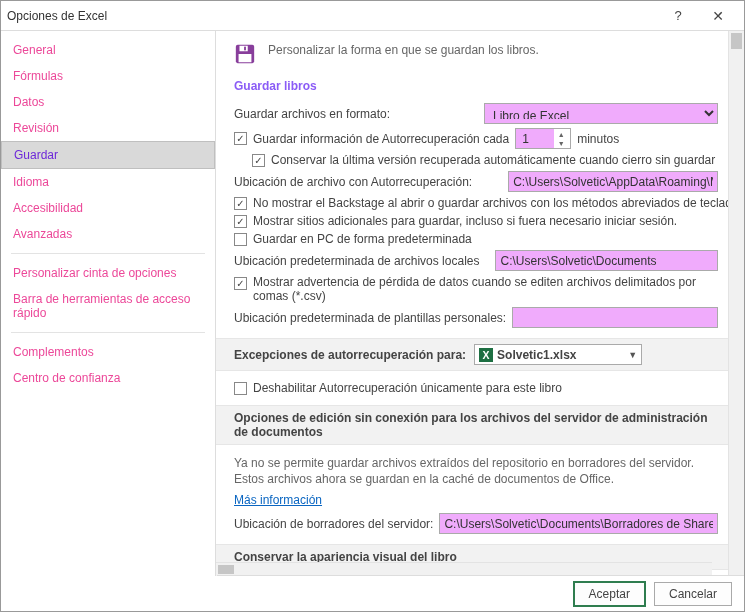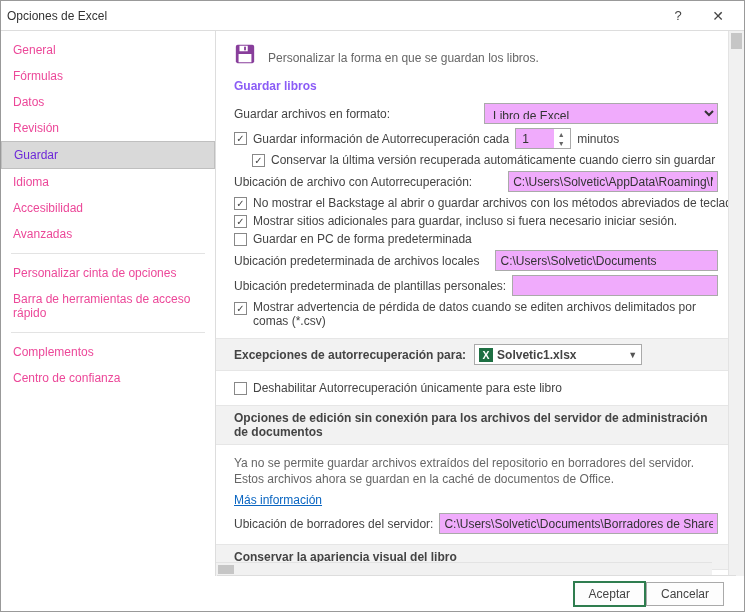--- a/index.html
+++ b/index.html
@@ -11,42 +11,42 @@
 .main{display:flex;height:545px}
 .sidebar{width:215px;border-right:1px solid #ddd;padding-top:6px;background:#fff}
 .side-item{padding:6px 12px;color:#444;cursor:pointer}
 .side-item.dim{color:#ec4899}
 .side-item.sel{background:#d9d9d9;border:1px solid #bfbfbf;color:#6d28d9}
 .side-sep{border-top:1px solid #e3e3e3;margin:6px 10px}
 .content{flex:1;position:relative;overflow:hidden}
 .scroll{position:absolute;right:0;top:0;bottom:0;width:16px;background:#f1f1f1;border-left:1px solid #e3e3e3}
 .scroll .thumb{position:absolute;left:2px;right:2px;top:2px;height:16px;background:#c6c6c6}
 .pane{position:absolute;left:0;right:16px;top:0;bottom:0;overflow:hidden;padding:8px 10px 0 18px}
-.hdr{display:flex;align-items:flex-end;gap:12px;margin:4px 0 14px}
+.hdr{display:flex;align-items:flex-start;gap:12px;margin:4px 0 14px}
 .save-icon{width:22px;height:22px}
 .hdr .txt{color:#666}
 .section{color:#8b5cf6;font-weight:700;margin:8px 0 10px}
 .bar{background:#f2f2f2;border-top:1px solid #e6e6e6;border-bottom:1px solid #e6e6e6;margin:10px -10px 10px -18px;padding:5px 10px 5px 18px;font-weight:600;color:#3b3b3b;display:flex;align-items:center;gap:8px}
 .row{display:flex;align-items:center;gap:6px;margin:4px 0}
 .lbl{white-space:nowrap}
 .cb{width:13px;height:13px;border:1px solid #888;display:inline-flex;align-items:center;justify-content:center;font-size:10px;color:#444;background:#fff;flex-shrink:0}
 .cb.chk::before{content:"✓"}
 .indent{margin-left:18px}
 select,input[type=text]{border:1px solid #aaa;background:#f0abfc;height:21px;padding:4px 4px;font-size:12px;color:#333}
 select.fmt{width:234px;margin-left:auto}
 .spin{display:flex;align-items:center;border:1px solid #aaa;height:21px;width:56px}
 .spin input{border:none;width:38px;height:19px;text-align:left;padding-left:6px}
 .spin .arrows{display:flex;flex-direction:column;width:14px}
 .spin .arrows span{height:9px;font-size:7px;text-align:center;line-height:9px;color:#666;cursor:pointer}
 .desc{color:#666;margin:6px 0;line-height:1.35}
 a.link{color:#0a66c2;text-decoration:underline;cursor:pointer}
 .wb-sel{border:1px solid #aaa;height:21px;display:flex;align-items:center;padding:0 4px;gap:4px;min-width:168px;background:#fff}
 .wb-sel .x-icon{width:14px;height:14px}
 .wb-sel .dd{margin-left:auto;font-size:9px;color:#555}
-.footer{position:absolute;left:216px;right:8px;bottom:0;height:36px;border-top:1px solid #ddd;display:flex;align-items:center;justify-content:flex-end;padding-right:12px;background:#fff}
+.footer{position:absolute;left:216px;right:0;bottom:0;height:36px;border-top:1px solid #ddd;display:flex;align-items:center;justify-content:flex-end;gap:8px;padding-right:12px;background:#fff}
 .btn{border:1px solid #aaa;background:#fdfdfd;padding:4px 14px;cursor:pointer;font-size:12px}
 .btn.primary{border:2px solid #2f7d4f}
 .hscroll{position:absolute;left:0;right:16px;bottom:0;height:14px;background:#f1f1f1;border-top:1px solid #e3e3e3}
 .hscroll .hthumb{position:absolute;top:2px;bottom:2px;left:2px;width:16px;background:#c6c6c6}
 input.path{flex:1;min-width:0}
 </style>
 </head>
 <body>
 
 <div class="titlebar">
@@ -128,27 +128,27 @@
       </div>
       <div class="row">
         <span class="cb"></span>
         <span class="lbl">Guardar en PC de forma predeterminada</span>
       </div>
 
       <div class="row">
         <span class="lbl">Ubicación predeterminada de archivos locales</span>
         <input type="text" class="path" style="margin-left: 10px;" value="C:\Users\Solvetic\Documents">
       </div>
+      <div class="row" style="align-items:flex-start">
+        <span class="cb chk" style="margin-top:2px"></span>
+        <span class="lbl" style="white-space:normal">Mostrar advertencia de pérdida de datos cuando se editen archivos delimitados por comas (*.csv)</span>
+      </div>
       <div class="row">
         <span class="lbl">Ubicación predeterminada de plantillas personales:</span>
         <input type="text" class="path" value="" style="">
-      </div>
-      <div class="row" style="align-items:flex-start">
-        <span class="cb chk" style="margin-top:2px"></span>
-        <span class="lbl" style="white-space:normal">Mostrar advertencia de pérdida de datos cuando se editen archivos delimitados por comas (*.csv)</span>
       </div>
 
       <div class="bar">
         <span>Excepciones de autorrecuperación para:</span>
         <span class="wb-sel">
           <svg class="x-icon" viewBox="0 0 16 16">
               <rect width="16" height="16" fill="#1d6f42"></rect>
               <text x="8" y="12" text-anchor="middle" fill="#fff" font-size="11" font-weight="bold">X</text>
             </svg>
           <span>Solvetic1.xlsx</span>

